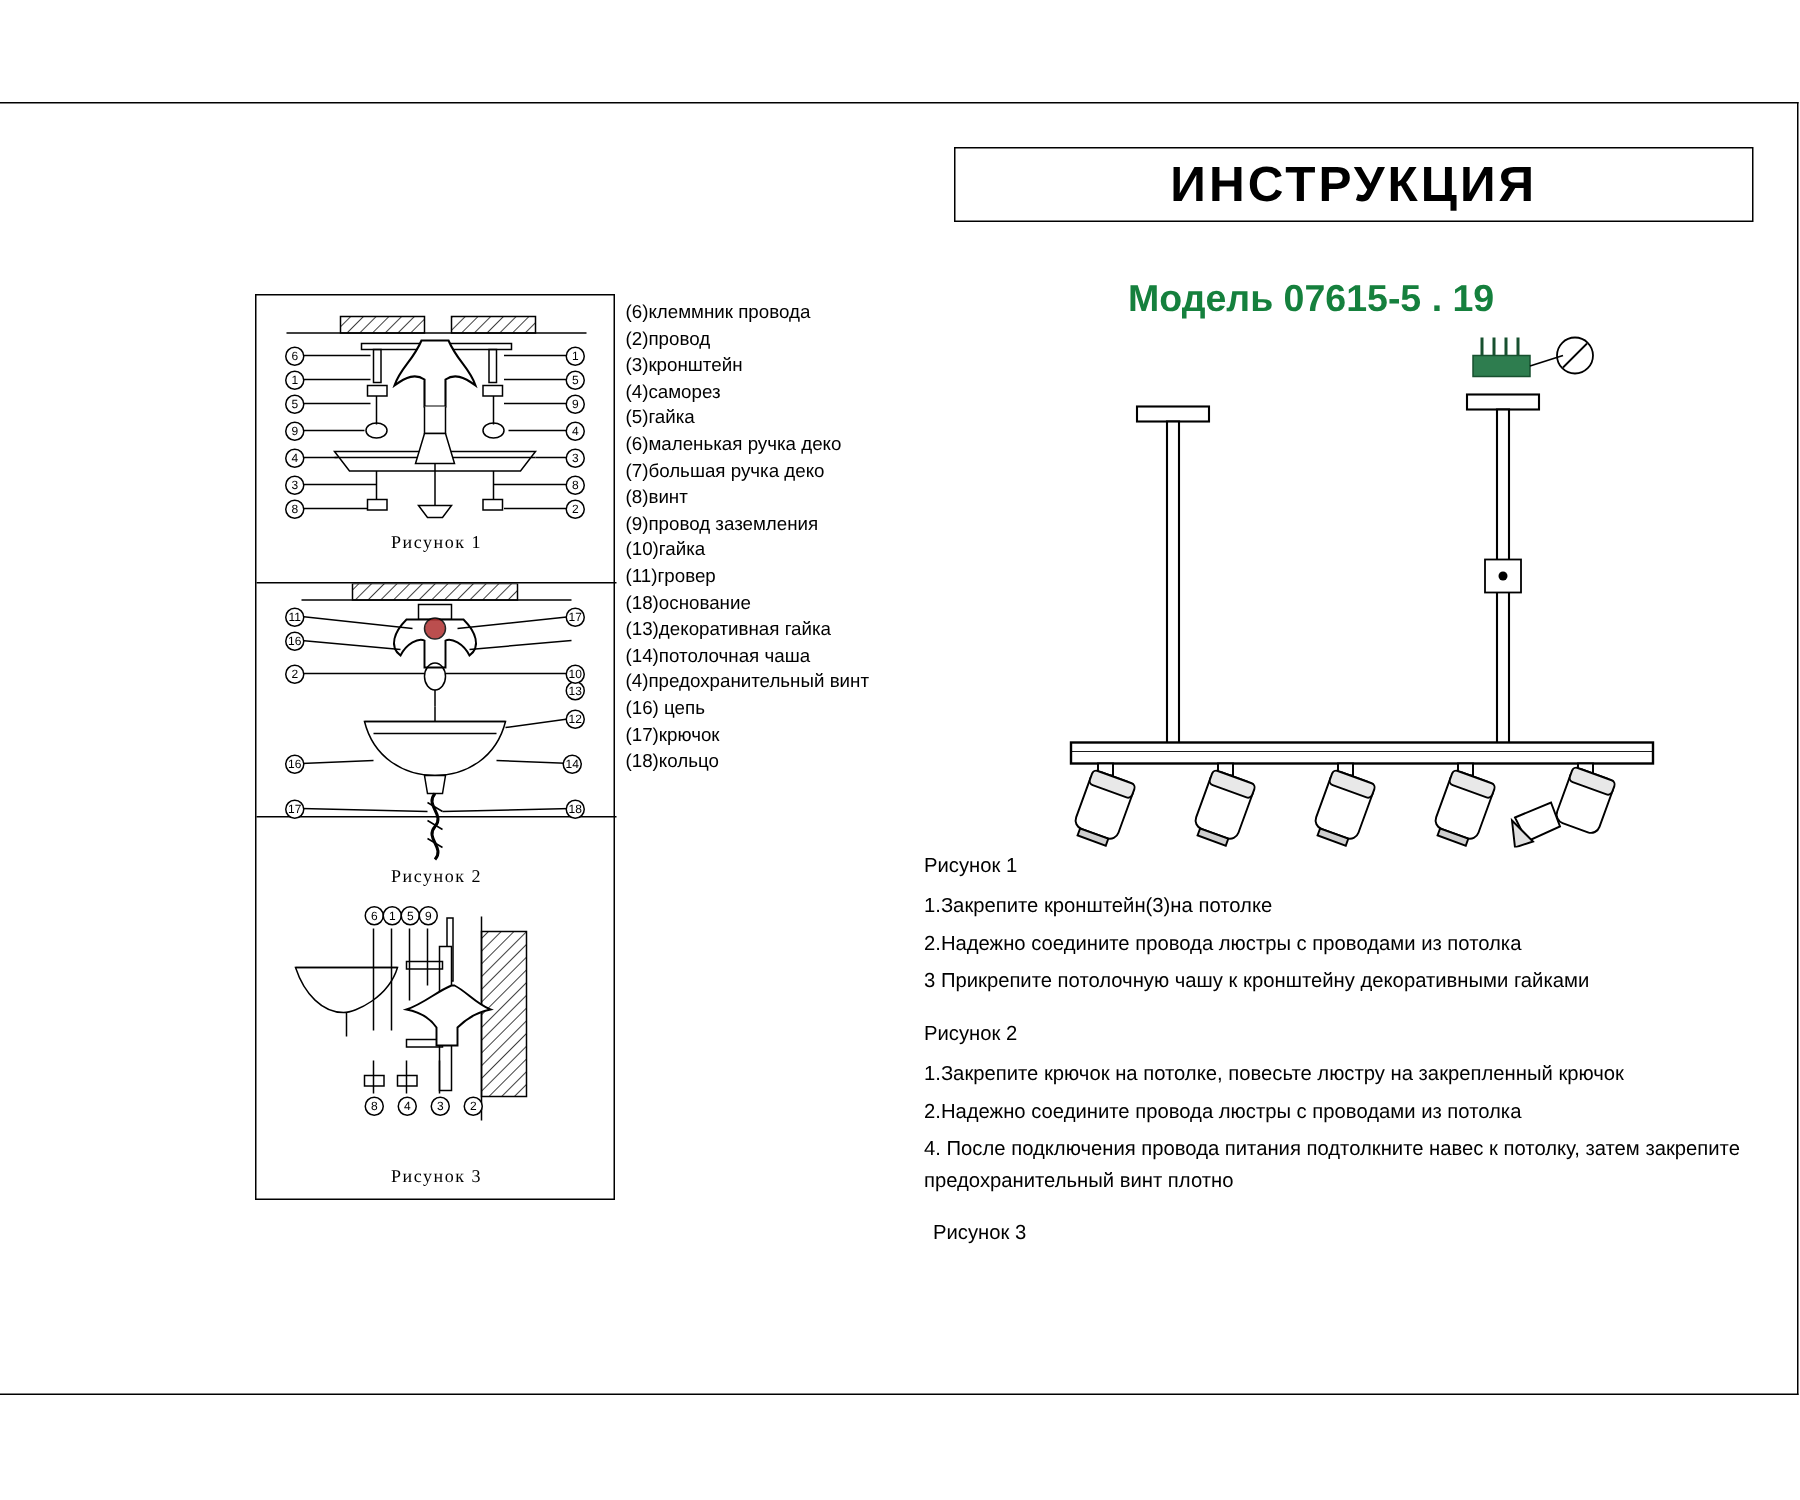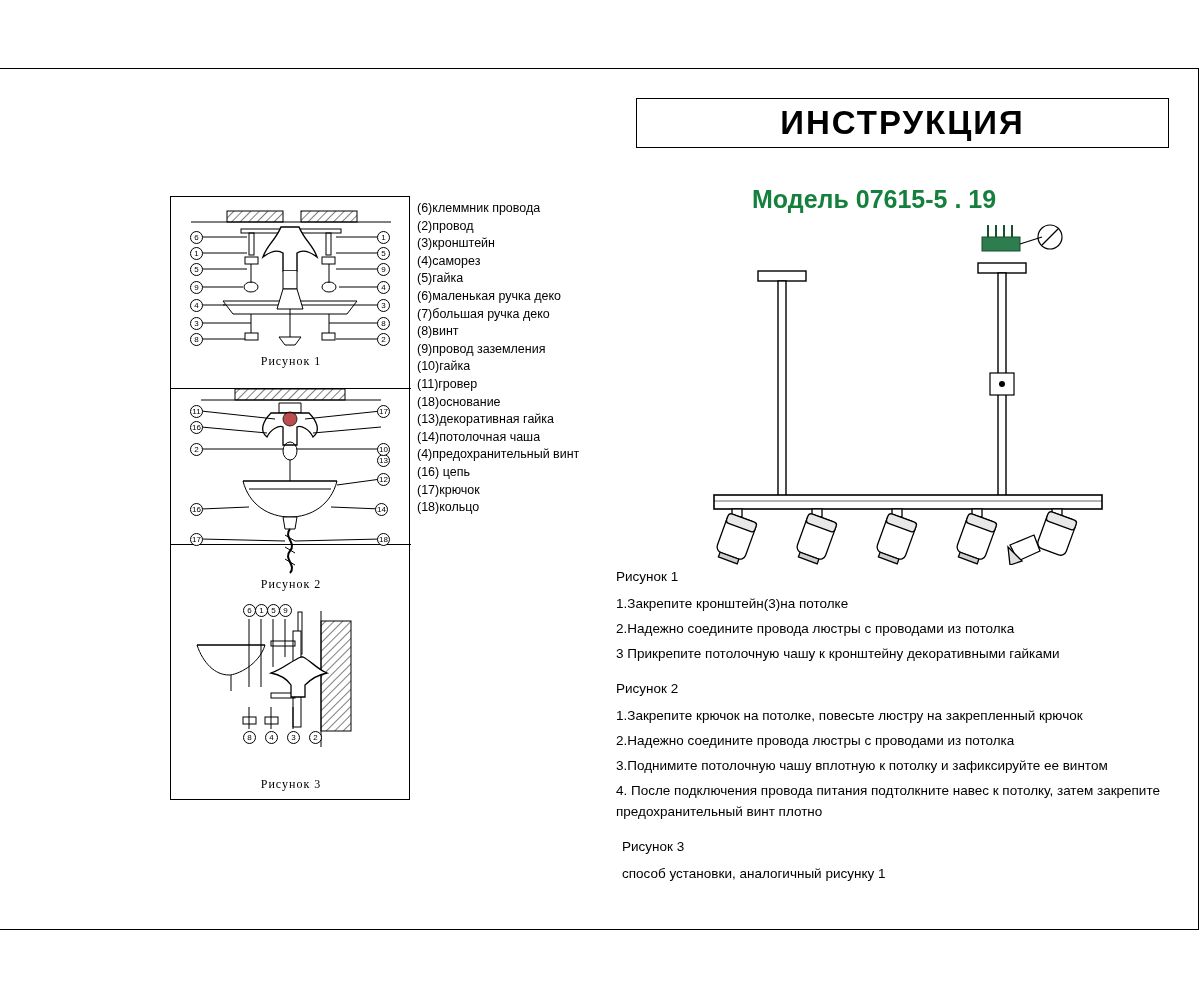--- a/index.html
+++ b/index.html
@@ -427,24 +427,22 @@
       <div class="hd">Рисунок 1</div>
       <div class="ln">1.Закрепите кронштейн(3)на потолке</div>
       <div class="ln">2.Надежно соедините провода люстры с проводами из потолка</div>
       <div class="ln">3 Прикрепите потолочную чашу к кронштейну декоративными гайками</div>
     </div>
 
     <div class="grp">
       <div class="hd">Рисунок 2</div>
       <div class="ln">1.Закрепите крючок на потолке, повесьте люстру на закрепленный крючок</div>
       <div class="ln">2.Надежно соедините провода люстры с проводами из потолка</div>
-      <div class="ln">3.Поднимите потолочную чашу вплотную к потолку и зафиксируйте ее винтом</div>
       <div class="ln">4.  После подключения провода питания подтолкните навес к потолку, затем закрепите предохранительный винт плотно</div>
     </div>
 
     <div class="grp">
       <div class="hd indent">Рисунок 3</div>
-      <div class="ln indent">способ установки, аналогичный рисунку 1</div>
     </div>
 
   </div>
 
 </div>
 
 </body></html>

